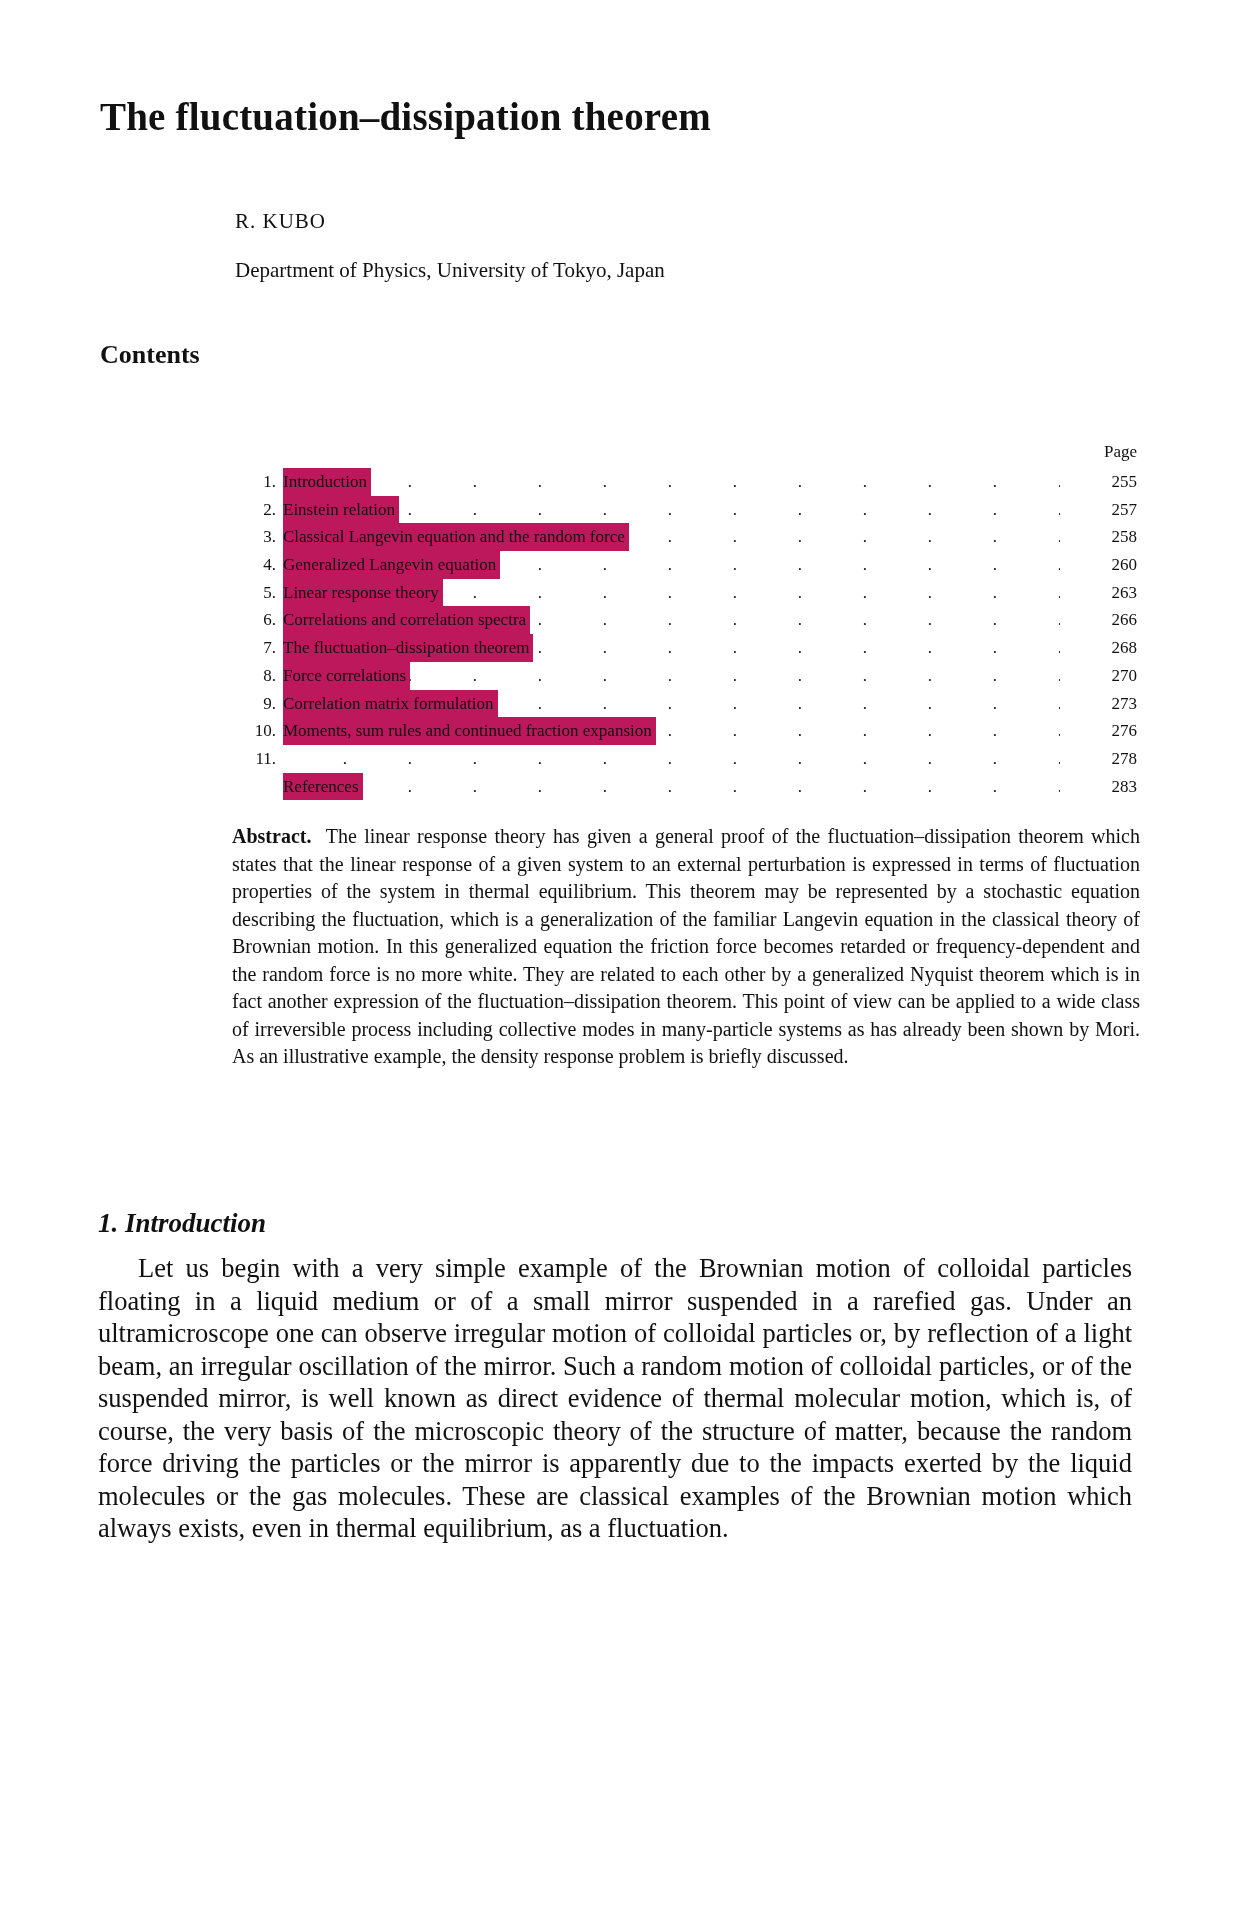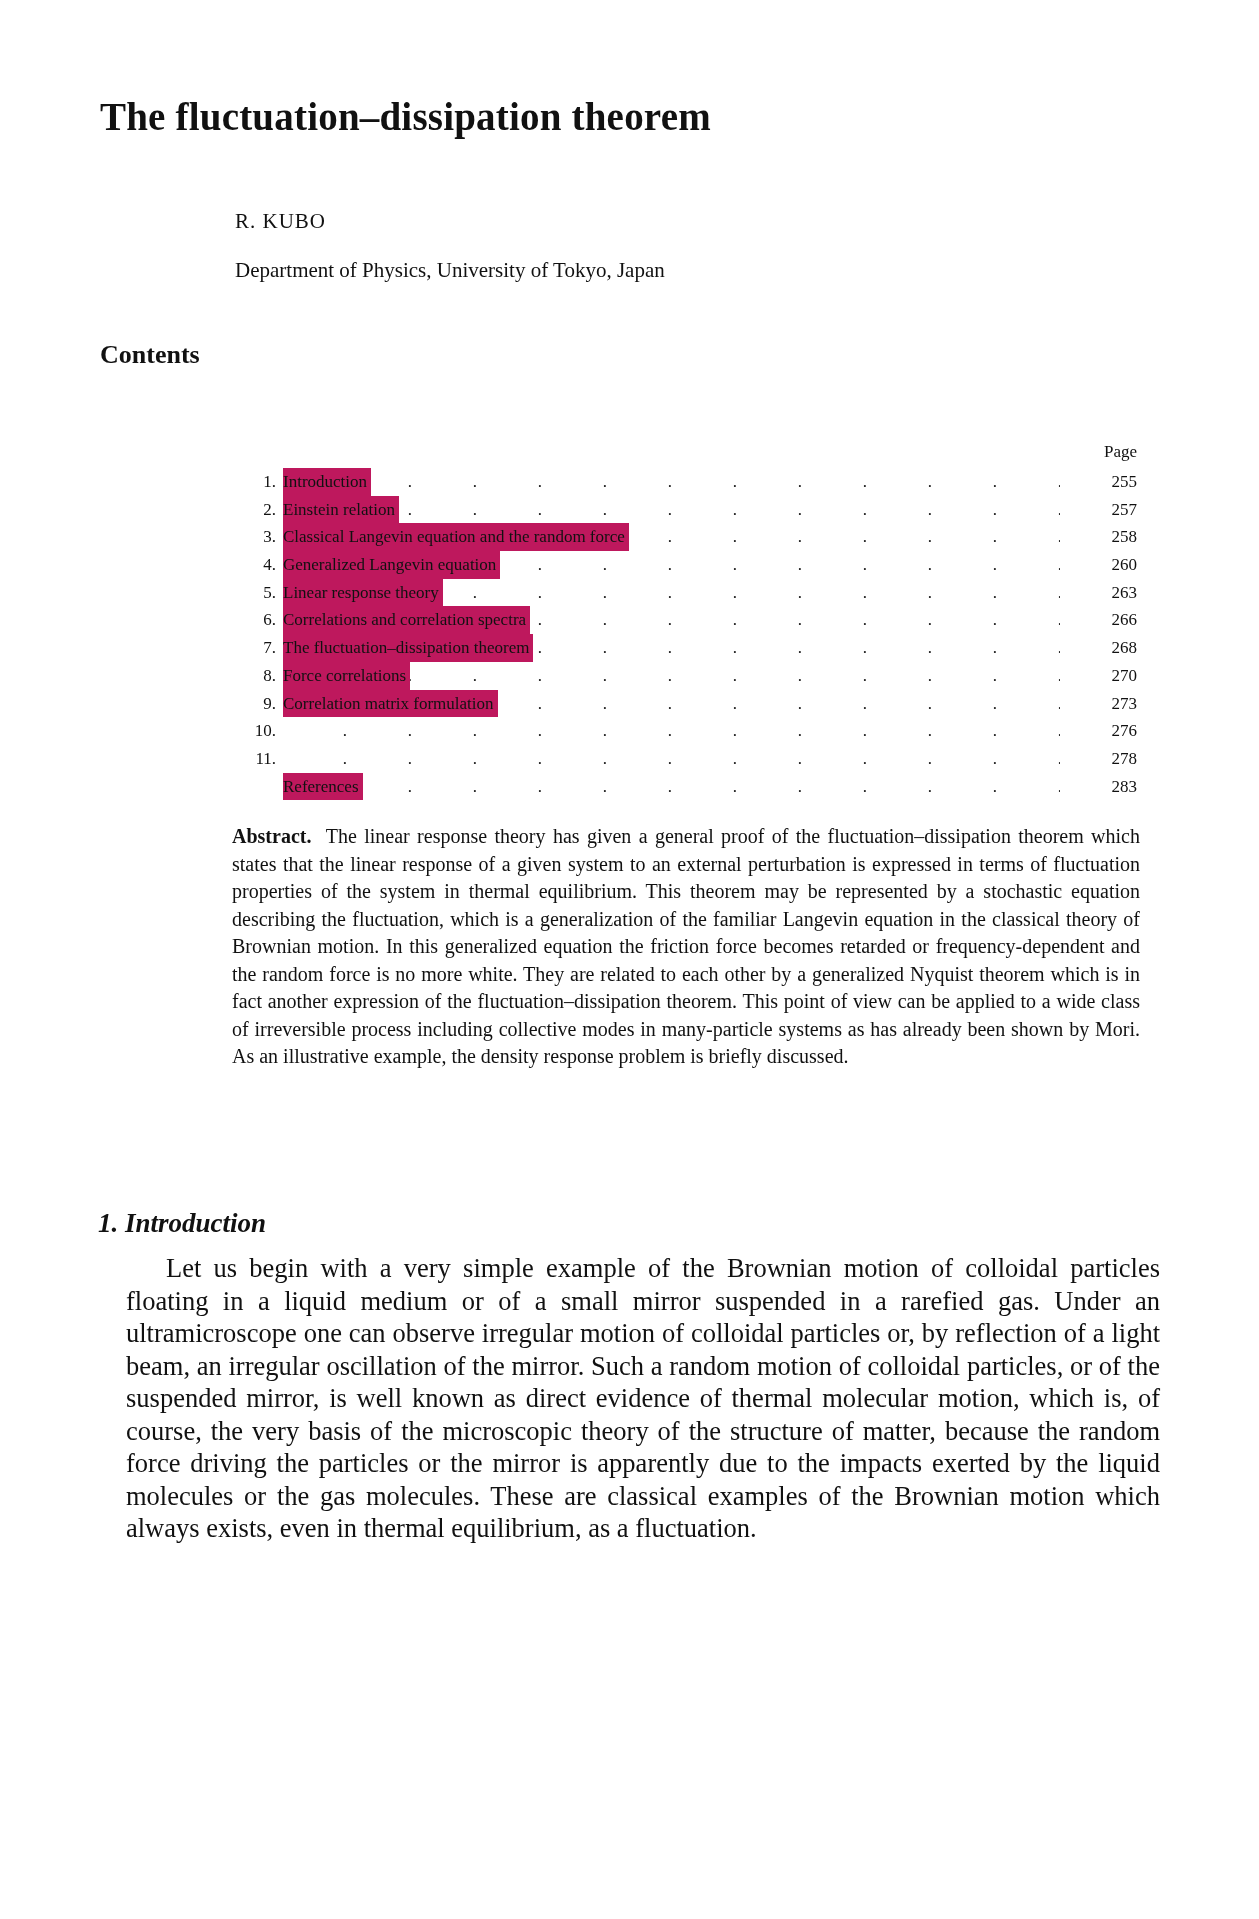--- a/index.html
+++ b/index.html
@@ -28,21 +28,20 @@
   .toc-page { position: absolute; right: 3px; text-align: right; }
   .abstract {
     left: 232px; top: 823px; width: 908px; font-size: 20px; line-height: 27.5px;
     text-align: justify;
   }
   .abstract b { font-weight: bold; }
   .sec-h { left: 98px; top: 1208px; font-size: 27px; font-weight: bold; font-style: italic; }
   .body-text {
     left: 98px; top: 1252px; width: 1034px; font-size: 26.5px; line-height: 32.5px;
     text-align: justify;
-    margin-left: 28px;
   }
   .body-text p { margin: 0; text-indent: 40px; }
 </style>
 </head>
 <body>
 
 <div class="abs title">The fluctuation–dissipation theorem</div>
 <div class="abs author">R.  KUBO</div>
 <div class="abs affil">Department of Physics, University of Tokyo, Japan</div>
 
@@ -101,20 +100,21 @@
       </div>
       <div class="toc-row">
         <span class="toc-dots"><span>.</span><span>.</span><span>.</span><span>.</span><span>.</span><span>.</span><span>.</span><span>.</span><span>.</span><span>.</span><span>.</span><span>.</span></span>
         <span class="toc-num">9.</span>
         <span class="toc-title">Correlation matrix formulation</span>
         <span class="toc-page">273</span>
       </div>
       <div class="toc-row">
         <span class="toc-dots"><span>.</span><span>.</span><span>.</span><span>.</span><span>.</span><span>.</span><span>.</span><span>.</span><span>.</span><span>.</span><span>.</span><span>.</span></span>
         <span class="toc-num">10.</span>
+        <span class="toc-title">Moments, sum rules and continued fraction expansion</span>
         <span class="toc-page">276</span>
       </div>
       <div class="toc-row">
         <span class="toc-dots"><span>.</span><span>.</span><span>.</span><span>.</span><span>.</span><span>.</span><span>.</span><span>.</span><span>.</span><span>.</span><span>.</span><span>.</span></span>
         <span class="toc-num">11.</span>
         <span class="toc-page">278</span>
       </div>
       <div class="toc-row">
         <span class="toc-dots"><span>.</span><span>.</span><span>.</span><span>.</span><span>.</span><span>.</span><span>.</span><span>.</span><span>.</span><span>.</span><span>.</span><span>.</span></span>
         <span class="toc-num"></span>

